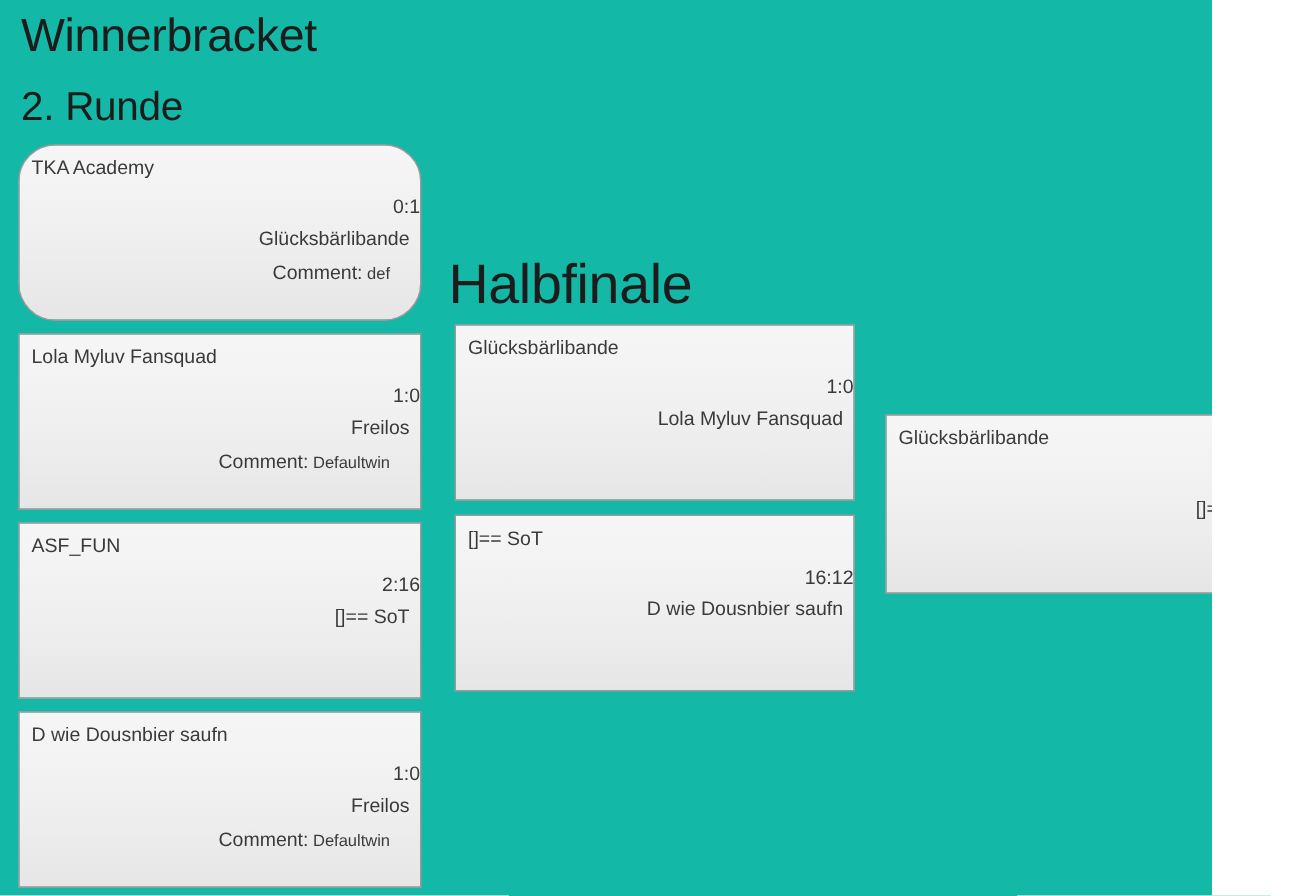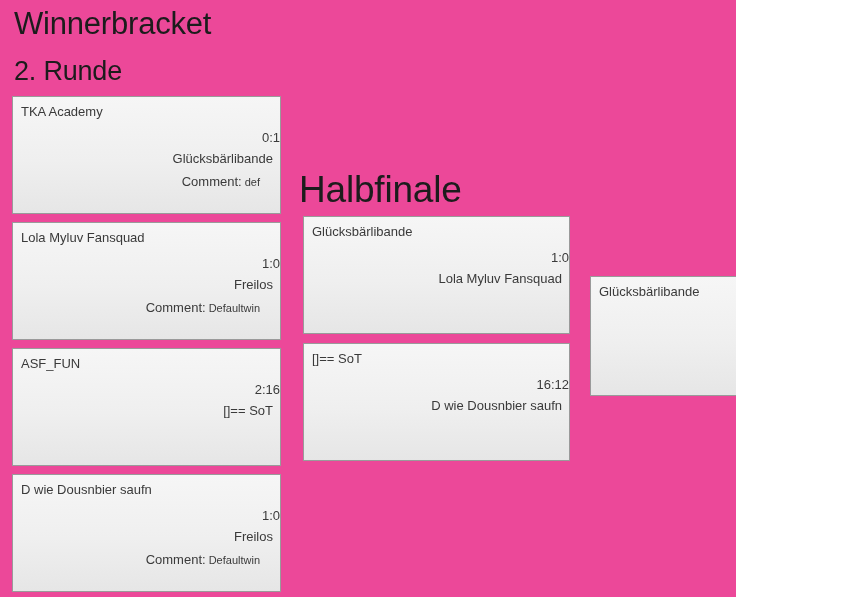--- a/index.html
+++ b/index.html
@@ -3,23 +3,23 @@
 <meta charset="utf-8">
 <style>
   html, body {
     margin: 0;
     padding: 0;
     background: #ffffff;
     font-family: "Liberation Sans", sans-serif;
   }
   .stage {
     position: relative;
-    width: 736px;
+    width: 808px;
     height: 597px;
-    background: #ec4899;
+    background: #14b8a6;
     overflow: hidden;
     color: #333333;
   }
   .heading {
     position: absolute;
     margin: 0;
     font-weight: 400;
     color: #1c1c1c;
     white-space: nowrap;
     letter-spacing: -0.2px;
@@ -65,21 +65,21 @@
 
 <div class="stage">
 
   <h1 class="heading title-main" style="left:14px; top:4px;">Winnerbracket</h1>
 
   <h2 class="heading round-label" style="left:14px; top:52px; font-size:27px;">2. Runde</h2>
 
   <h2 class="heading round-label" style="left:299px; top:171px;">Halbfinale</h2>
 
 
-  <div class="match" style="left:12px; top:96px; width:269px; height:118px;">
+  <div class="match" style="left:12px; top:96px; width:269px; height:118px;border-radius:25px;">
     <div class="t1">TKA Academy</div>
     <div class="sc">0:1</div>
     <div class="t2">Glücksbärlibande</div>
     <div class="cm">
       <span class="cl">Comment:</span><span class="cv">def</span>
     </div>
   </div>
 
   <div class="match" style="left:12px; top:222px; width:269px; height:118px;">
     <div class="t1">Lola Myluv Fansquad</div>

